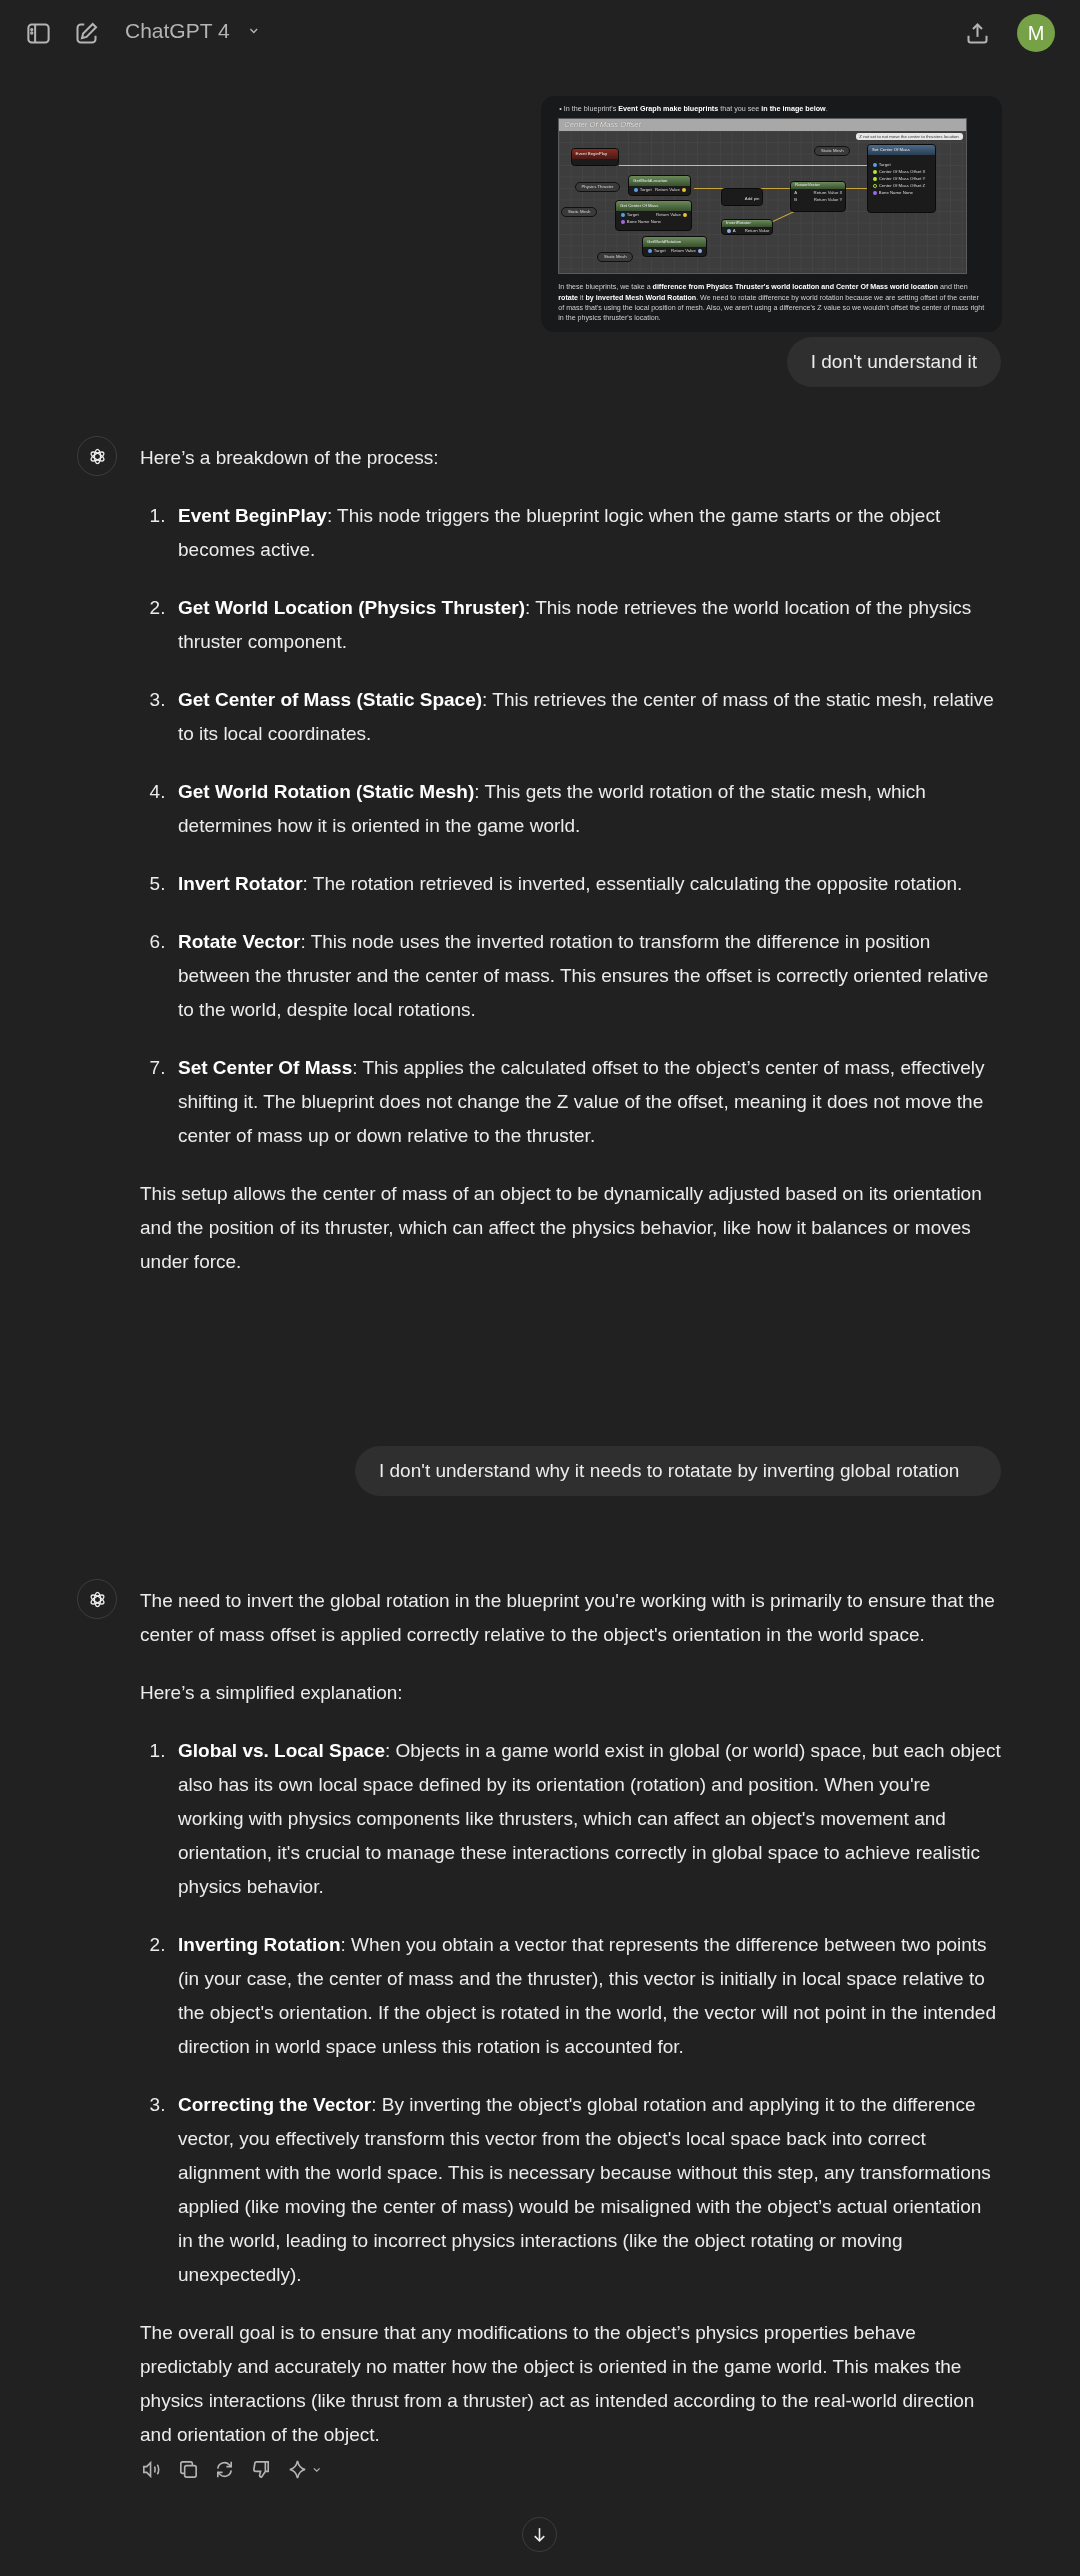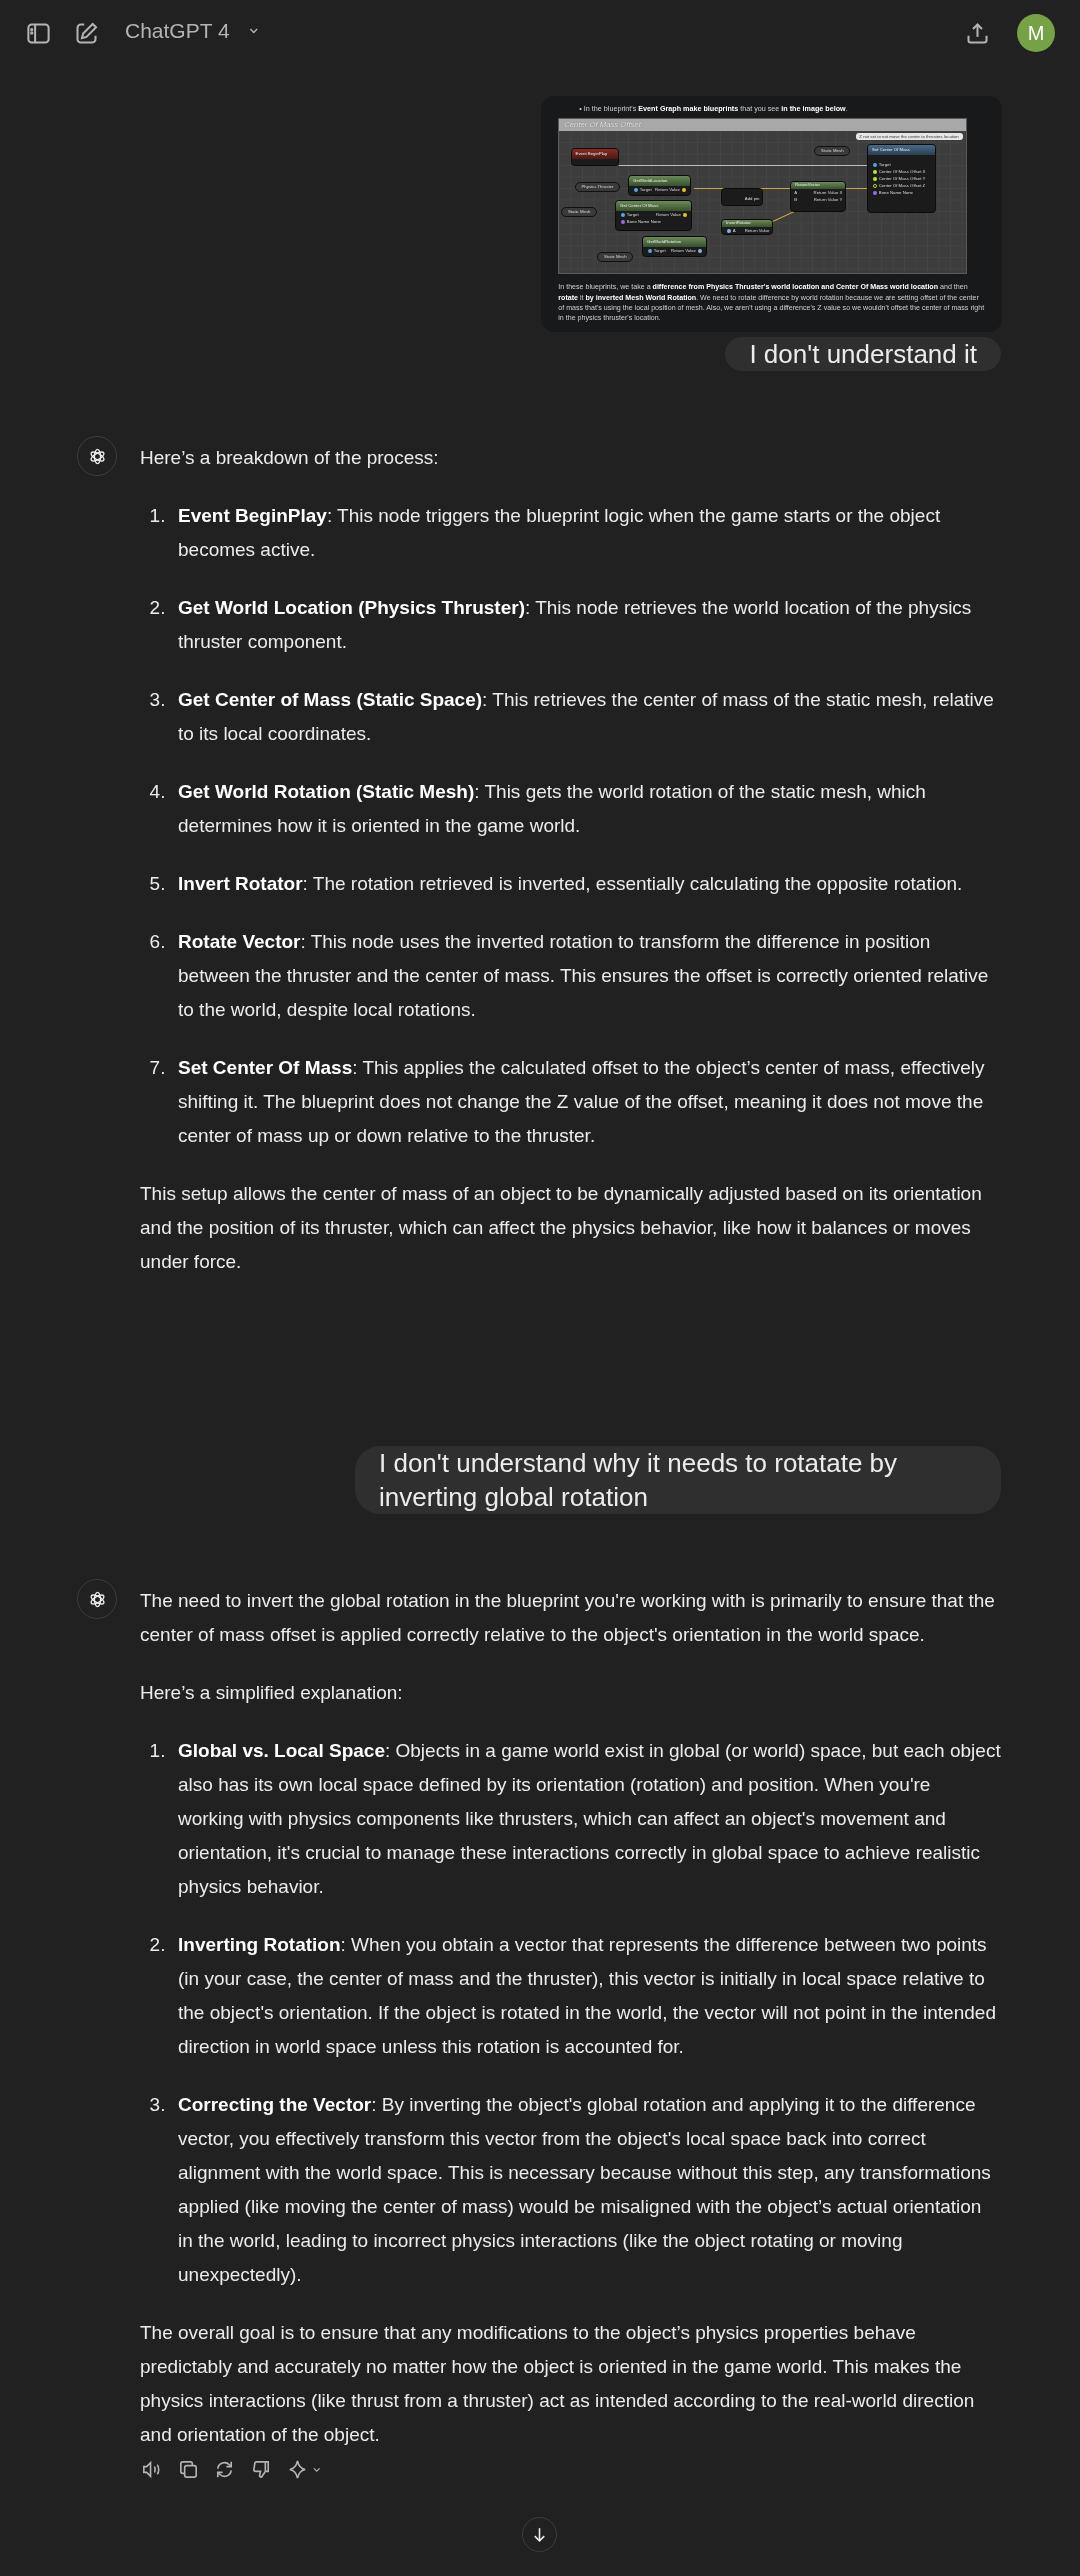--- a/index.html
+++ b/index.html
@@ -12,41 +12,41 @@
   
   .header { position: absolute; top: 0; left: 0; width: 1080px; height: 67px; display: flex; align-items: center; }
   .hdr-icon { position: absolute; top: 20px; width: 27px; height: 27px; color: #b4b4b4; cursor: pointer; }
   .hdr-icon svg { width: 27px; height: 27px; }
   .model-switch { position: absolute; left: 125px; top: 19px; display: flex; align-items: center; gap: 17px; font-size: 21px; color: #b4b4b4; cursor: pointer; }
   .model-switch .chev { width: 13.5px; height: 13.5px; }
   .avatar { position: absolute; right: 25px; top: 14.4px; width: 38px; height: 38px; border-radius: 50%; background: #76a146; color: #fff; font-size: 20px; display: flex; align-items: center; justify-content: center; cursor: pointer; }
 
   
   .attach { position: absolute; left: 541px; top: 96px; width: 461px; height: 236px; border-radius: 13.5px; background: #18191b; overflow: hidden; padding: 7.7px 17.3px; }
-  .attach .bp-intro { font-size: 7.2px; color: #cfcfcf; margin-left: 21px; margin-bottom: 5.8px; }
+  .attach .bp-intro { font-size: 7.2px; color: #cfcfcf; margin-left: 1px; margin-bottom: 5.8px; }
   .attach .bp-intro b { color: #fff; }
   .bp-graph { position: relative; width: 409px; height: 156px; background: #3d3d3d; border: 1px solid #5a5a5a;
     background-image: linear-gradient(#444 1px, transparent 1px), linear-gradient(90deg, #444 1px, transparent 1px);
     background-size: 11.5px 11.5px; }
   .bp-title { height: 11.5px; background: #a8a8a8; color: #e8e8e8; font-size: 7.7px; font-style: italic; padding-left: 5px; line-height: 11.5px; text-shadow: 0 0 1px #555; }
   .node { position: absolute; background: #1b1b1b; border-radius: 3.8px; border: 1px solid #0b0b0b; font-size: 4.3px; color: #ddd; }
   .node .nh { height: 9.6px; border-radius: 2.9px 2.9px 0 0; padding-left: 3.8px; line-height: 9.6px; font-size: 4.3px; color: #eee; }
   .nh.red { background: linear-gradient(#8a2a20, #4a1a16); }
   .nh.green { background: linear-gradient(#6b8a5a, #38502e); }
   .nh.blue { background: linear-gradient(#4a6a8a, #2a3e52); }
   .pill { position: absolute; height: 9.6px; background: #3a3a3a; border: 1px solid #111; border-radius: 5.8px; font-size: 4.3px; color: #ddd; line-height: 7.7px; padding: 0 5.8px; }
   .pin { display: inline-block; width: 3.8px; height: 3.8px; border-radius: 50%; margin: 0 1.9px; vertical-align: middle; }
   .row { padding: 1px 2.9px; display: flex; justify-content: space-between; align-items: center; }
   .bp-comment { position: absolute; right: 3.8px; top: 13.5px; background: #e6e6e6; color: #333; font-size: 4.3px; padding: 1px 3.8px; border-radius: 2.9px; }
   .wire { position: absolute; height: 1px; }
   .attach .bp-desc { font-size: 7.1px; line-height: 10.4px; color: #cfcfcf; margin-top: 7.7px; }
   .attach .bp-desc b { color: #fff; }
 
   
-  .user-bubble { position: absolute; background: #2f2f2f; border-radius: 25px; color: #ececec; font-size: 26px; line-height: 34px; padding: 0 24px; }
+  .user-bubble { position: absolute; background: #2f2f2f; border-radius: 25px; color: #ececec; font-size: 19px; line-height: 34px; padding: 8px 24px; }
 
   
   .assistant-avatar { position: absolute; left: 77px; width: 40px; height: 40px; border-radius: 50%; border: 1px solid #3d3d3d; display: flex; align-items: center; justify-content: center; color: #ececec; }
   .assistant-avatar svg { width: 23px; height: 23px; }
   .msg { position: absolute; left: 140px; width: 861px; font-size: 19px; line-height: 34px; color: #ececec; }
   .msg p { margin-bottom: 24px; }
   .msg ol { list-style: none; margin: 0 0 24px 0; padding: 0; }
   .msg li { position: relative; padding-left: 38px; margin-bottom: 24px; }
   .msg li:last-child { margin-bottom: 24px; }
   .msg li .num { position: absolute; left: 9.6px; top: 0; }

